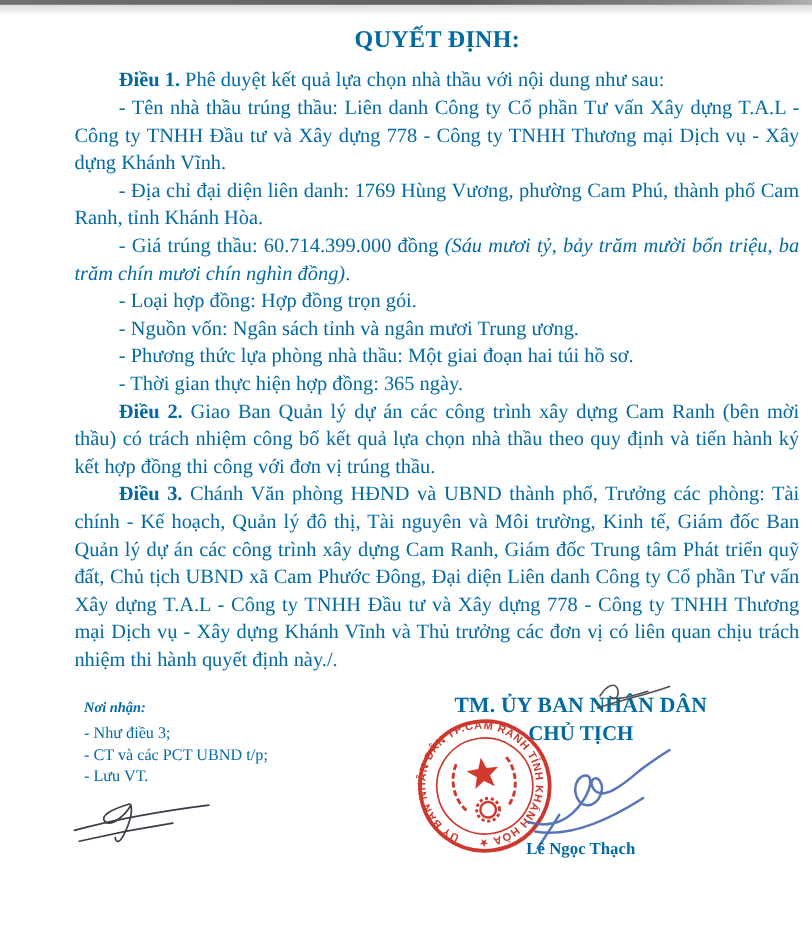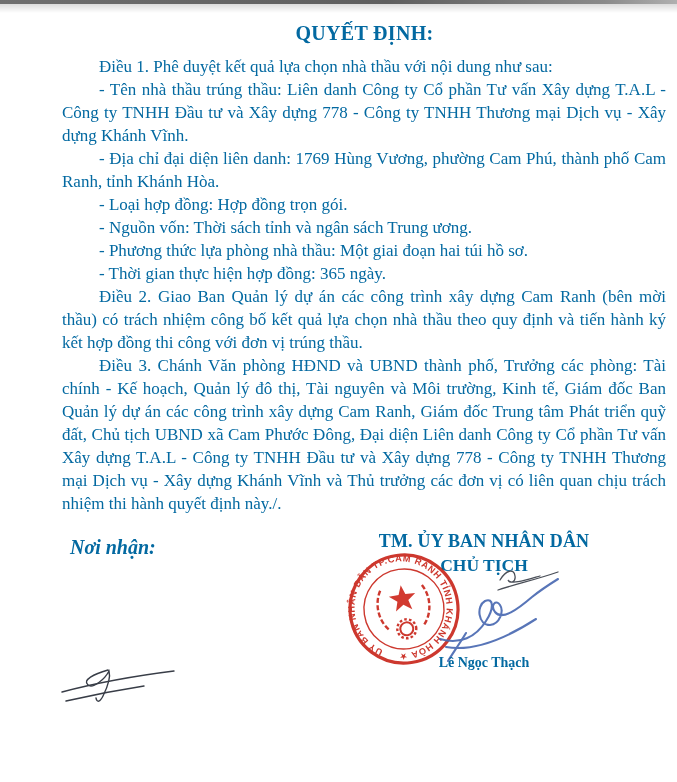--- a/index.html
+++ b/index.html
@@ -17,25 +17,25 @@
   .topbar-fade {
     position:absolute; top:4px; left:0; width:100%; height:9px;
     background:linear-gradient(to bottom,rgba(0,0,0,.14),rgba(0,0,0,0));
   }
   .doc-title {
     padding-top:22px; text-align:center;
     font-size:20px; font-weight:bold; letter-spacing:.3px;
   }
   .doc-body { padding:10px 37px 0 36px; font-size:17px; line-height:23px; }
   .para { margin:0; text-indent:37px; text-align:justify; }
-  .para .b { font-weight:normal; }
+  .para .b { font-weight:bold; }
   .para .i { font-style:italic; }
   .footer { position:relative; margin-top:16px; height:177px; }
   .recipients { position:absolute; left:44px; top:5px; }
-  .recipients-heading { font-size:20px; font-weight:bold; font-style:italic; }
+  .recipients-heading { font-size:12px; font-weight:bold; font-style:italic; }
   .recipients-list { margin-top:5px; font-size:13.5px; line-height:18px; }
   .sign-block { position:absolute; left:318px; top:0; width:280px; text-align:center; }
   .sign-authority { font-size:18px; font-weight:bold; letter-spacing:.2px; }
   .sign-title { font-size:17.5px; font-weight:bold; margin-top:3px;text-align:center; }
   .signer-name { position:absolute; top:124px; left:0; width:100%; font-size:14px; font-weight:bold; }
   .stamp { position:absolute; left:2px; top:20px; width:116px; height:116px; opacity:.93; mix-blend-mode:multiply; }
   .blue-signature { position:absolute; left:80px; top:44px; width:140px; height:88px; }
   .paraph-small { position:absolute; left:496px; top:568px; width:66px; height:26px; }
   .paraph-vt { position:absolute; left:56px; top:664px; width:128px; height:40px; }
   svg { display:block; }
@@ -46,31 +46,37 @@
 <div class="page">
   <div class="topbar"></div>
   <div class="topbar-fade"></div>
 
   <div class="doc-title">QUYẾT ĐỊNH:</div>
 
   <div class="doc-body">
       <p class="para"><span class="b">Điều 1.</span><span> Phê duyệt kết quả lựa chọn nhà thầu với nội dung như sau:</span></p>
       <p class="para"><span>- Tên nhà thầu trúng thầu: Liên danh Công ty Cổ phần Tư vấn Xây dựng T.A.L - Công ty TNHH Đầu tư và Xây dựng 778 - Công ty TNHH Thương mại Dịch vụ - Xây dựng Khánh Vĩnh.</span></p>
       <p class="para"><span>- Địa chỉ đại diện liên danh: 1769 Hùng Vương, phường Cam Phú, thành phố Cam Ranh, tỉnh Khánh Hòa.</span></p>
+      <p class="para"><span>- Giá trúng thầu: 60.714.399.000 đồng </span><span class="i">(Sáu mươi tỷ, bảy trăm mười bốn triệu, ba trăm chín mươi chín nghìn đồng)</span><span>.</span></p>
       <p class="para"><span>- Loại hợp đồng: Hợp đồng trọn gói.</span></p>
-      <p class="para"><span>- Nguồn vốn: Thời sách tỉnh và ngân sách Trung ương.</span></p>
+      <p class="para"><span>- Nguồn vốn: Ngân sách tỉnh và ngân mươi Trung ương.</span></p>
       <p class="para"><span>- Phương thức lựa phòng nhà thầu: Một giai đoạn hai túi hồ sơ.</span></p>
       <p class="para"><span>- Thời gian thực hiện hợp đồng: 365 ngày.</span></p>
       <p class="para"><span class="b">Điều 2.</span><span> Giao Ban Quản lý dự án các công trình xây dựng Cam Ranh (bên mời thầu) có trách nhiệm công bố kết quả lựa chọn nhà thầu theo quy định và tiến hành ký kết hợp đồng thi công với đơn vị trúng thầu.</span></p>
       <p class="para"><span class="b">Điều 3.</span><span> Chánh Văn phòng HĐND và UBND thành phố, Trưởng các phòng: Tài chính - Kế hoạch, Quản lý đô thị, Tài nguyên và Môi trường, Kinh tế, Giám đốc Ban Quản lý dự án các công trình xây dựng Cam Ranh, Giám đốc Trung tâm Phát triển quỹ đất, Chủ tịch UBND xã Cam Phước Đông, Đại diện Liên danh Công ty Cổ phần Tư vấn Xây dựng T.A.L - Công ty TNHH Đầu tư và Xây dựng 778 - Công ty TNHH Thương mại Dịch vụ - Xây dựng Khánh Vĩnh và Thủ trưởng các đơn vị có liên quan chịu trách nhiệm thi hành quyết định này./.</span></p>
     </div>
 
   <div class="footer">
     <div class="recipients">
       <div class="recipients-heading">Nơi nhận:</div>
+      <div class="recipients-list">
+        <div>- Như điều 3;</div>
+        <div>- CT và các PCT UBND t/p;</div>
+        <div>- Lưu VT.</div>
+      </div>
     </div>
 
     <div class="sign-block">
       <div class="sign-authority">TM. ỦY BAN NHÂN DÂN</div>
       <div class="sign-title">CHỦ TỊCH</div>
 
       <svg class="stamp" viewBox="0 0 116 116">
         <g stroke="#c9281e" fill="none" transform="rotate(-8 58 58)">
           <circle cx="58" cy="58" r="54" stroke-width="3.2"></circle>
           <circle cx="58" cy="58" r="40" stroke-width="1.4"></circle>

